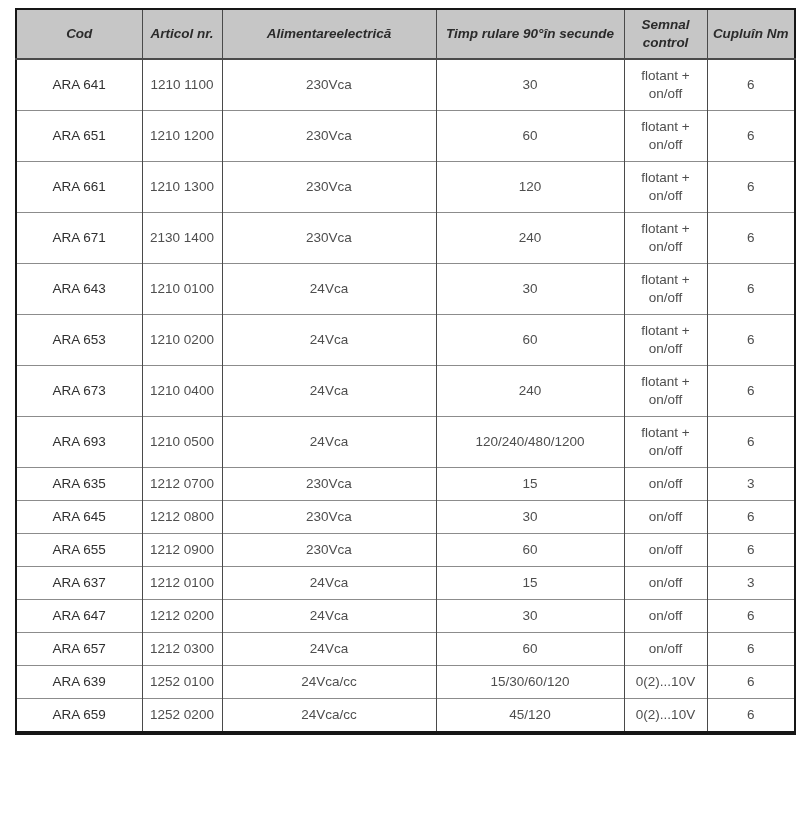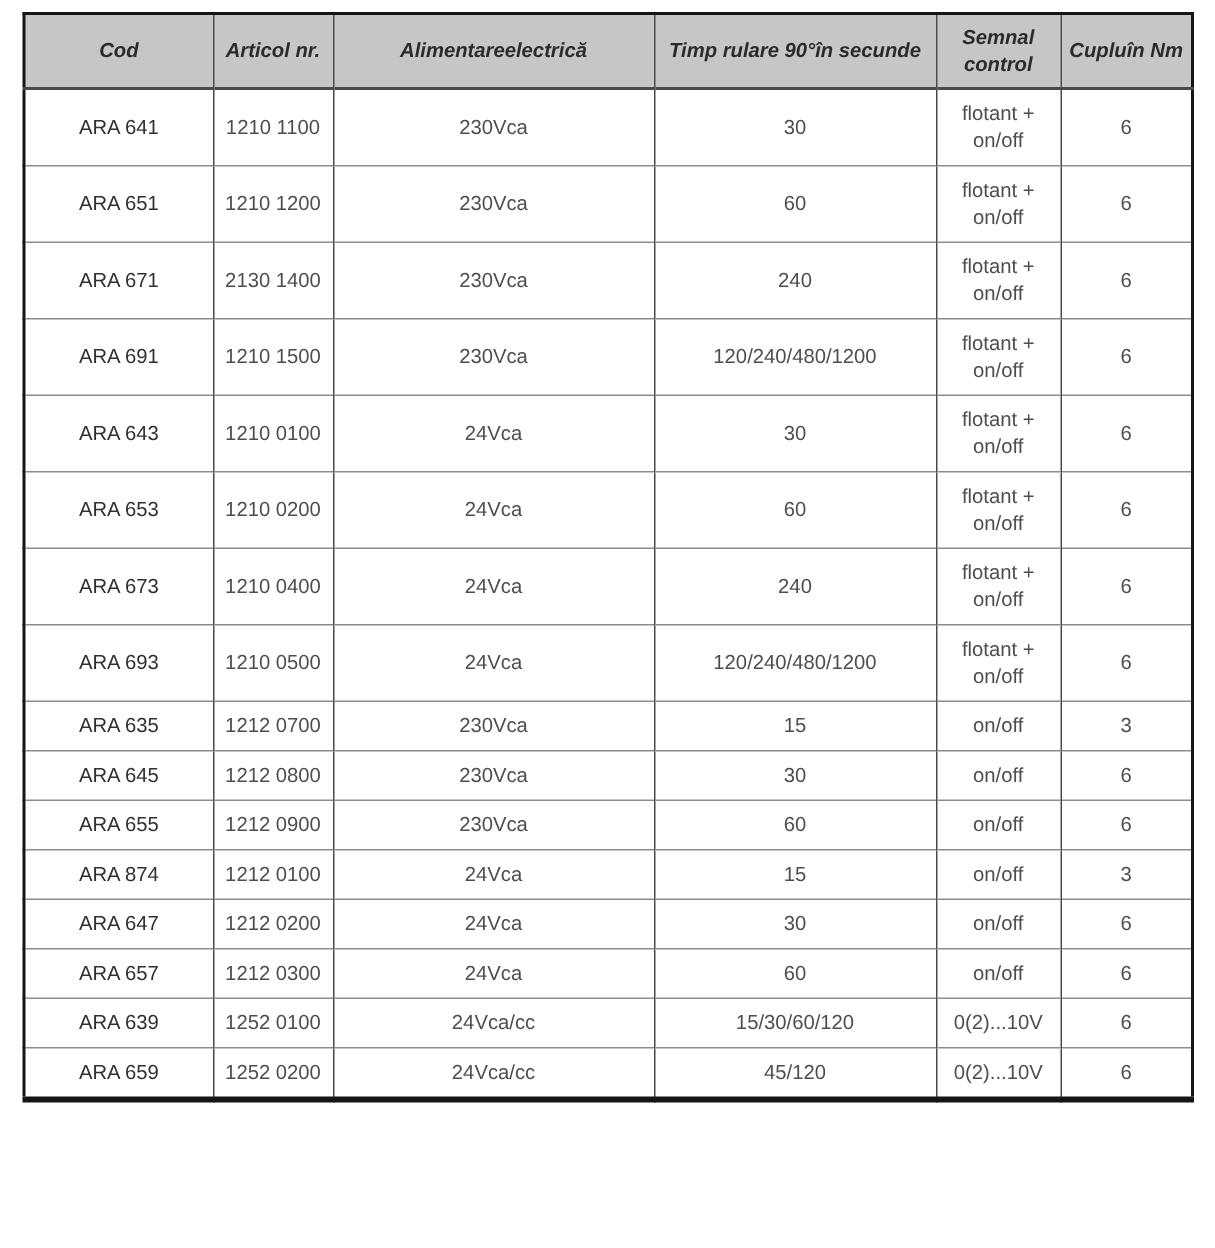--- a/index.html
+++ b/index.html
@@ -91,36 +91,36 @@
         </tr>
         <tr>
           <td class="cod">ARA 651</td>
           <td>1210 1200</td>
           <td>230Vca</td>
           <td>60</td>
           <td>flotant + on/off</td>
           <td>6</td>
         </tr>
         <tr>
+          <td class="cod">ARA 661</td>
+          <td>1210 1300</td>
+          <td>230Vca</td>
+          <td>120</td>
+          <td>flotant + on/off</td>
+          <td>6</td>
+        </tr>
+        <tr>
           <td class="cod">ARA 671</td>
           <td>2130 1400</td>
           <td>230Vca</td>
           <td>240</td>
           <td>flotant + on/off</td>
           <td>6</td>
         </tr>
         <tr>
-          <td class="cod">ARA 691</td>
-          <td>1210 1500</td>
-          <td>230Vca</td>
-          <td>120/240/480/1200</td>
-          <td>flotant + on/off</td>
-          <td>6</td>
-        </tr>
-        <tr>
           <td class="cod">ARA 643</td>
           <td>1210 0100</td>
           <td>24Vca</td>
           <td>30</td>
           <td>flotant + on/off</td>
           <td>6</td>
         </tr>
         <tr>
           <td class="cod">ARA 653</td>
           <td>1210 0200</td>
@@ -163,21 +163,21 @@
         </tr>
         <tr>
           <td class="cod">ARA 655</td>
           <td>1212 0900</td>
           <td>230Vca</td>
           <td>60</td>
           <td>on/off</td>
           <td>6</td>
         </tr>
         <tr>
-          <td class="cod">ARA 874</td>
+          <td class="cod">ARA 637</td>
           <td>1212 0100</td>
           <td>24Vca</td>
           <td>15</td>
           <td>on/off</td>
           <td>3</td>
         </tr>
         <tr>
           <td class="cod">ARA 647</td>
           <td>1212 0200</td>
           <td>24Vca</td>

